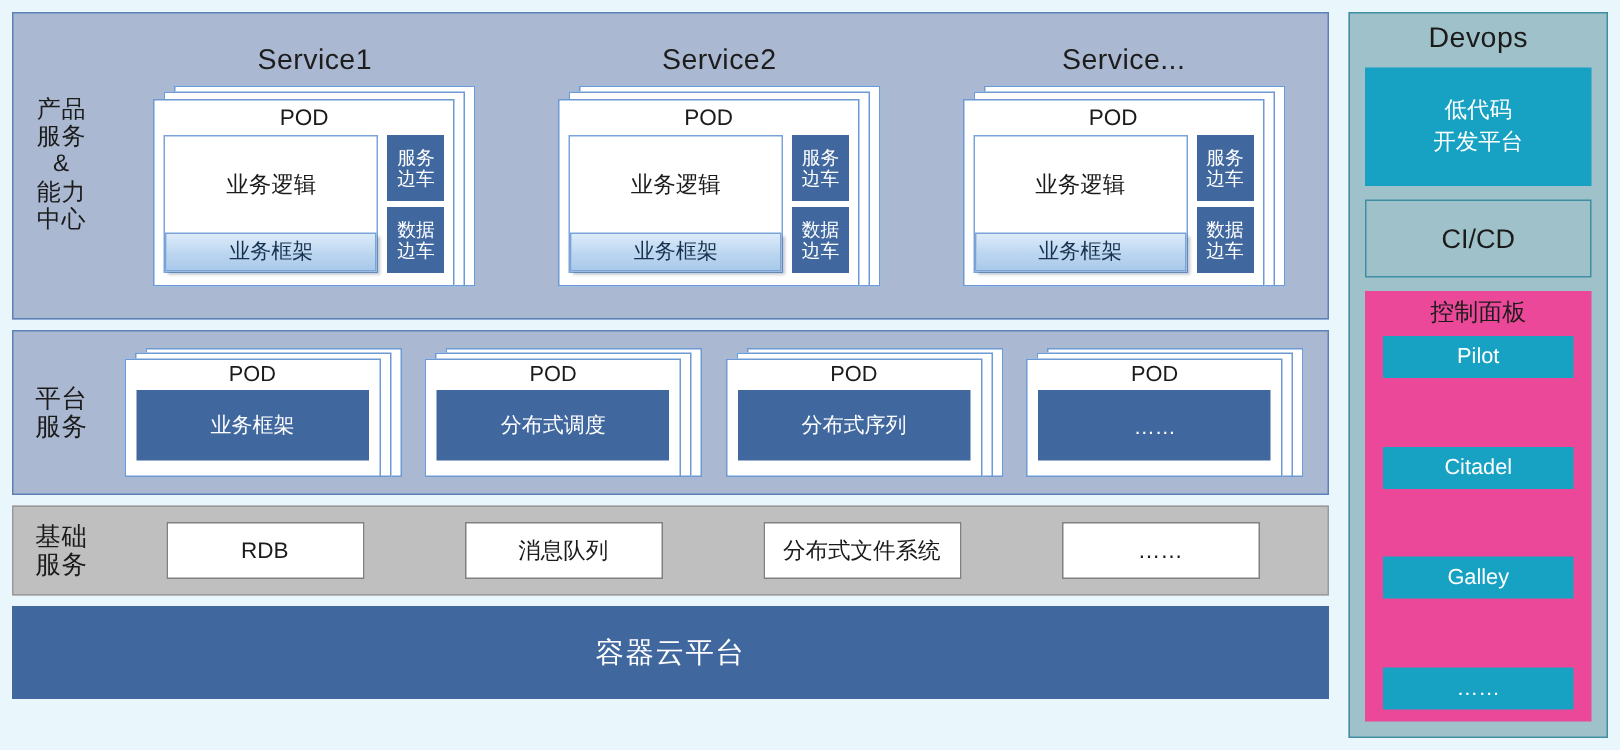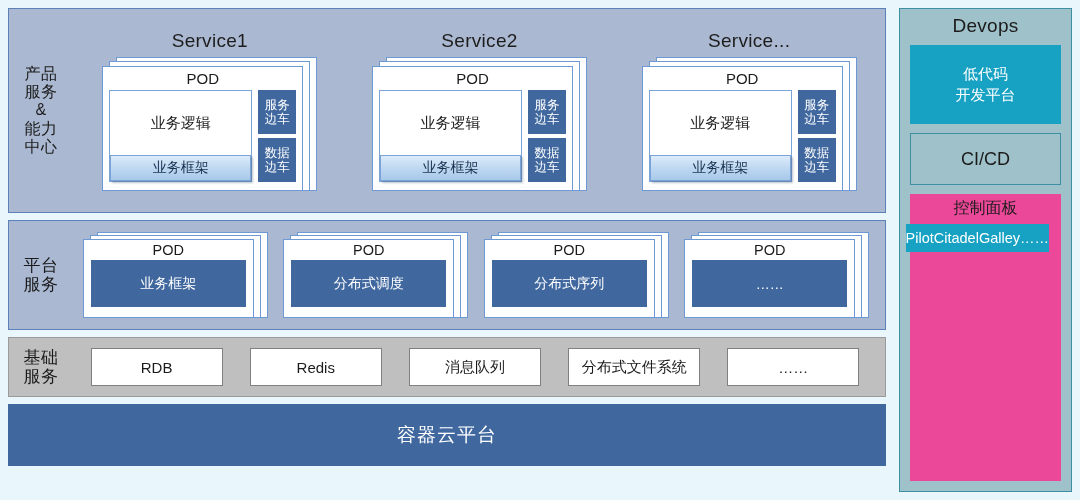--- a/index.html
+++ b/index.html
@@ -307,22 +307,22 @@
   }
   #panel-title {
     text-align: center;
     font-size: 16px;
     color: #1b1b1b;
     margin-bottom: 5px;
   }
   #panel-list {
     flex: 1;
     display: flex;
-    flex-direction: row;
-    justify-content: flex-end;
+    flex-direction: column;
+    justify-content: space-between;
   }
   .panel-item {
     height: 28px;
     background: #17a2c4;
     color: #ffffff;
     font-size: 14.5px;
     display: flex;
     align-items: center;
     justify-content: center;
   }
@@ -462,21 +462,20 @@
           </div>
         </div>
 
       </div>
     </div>
 
     <div class="band band-gray" id="row-infra">
       <div class="band-label">基础<br>服务</div>
       <div class="infra-area">
         <div class="infra-box">RDB</div>
-        <div class="infra-box">Redis</div>
         <div class="infra-box">消息队列</div>
         <div class="infra-box">分布式文件系统</div>
         <div class="infra-box">……</div>
       </div>
     </div>
 
     <div id="row-cloud">容器云平台</div>
 
   </div>
 

